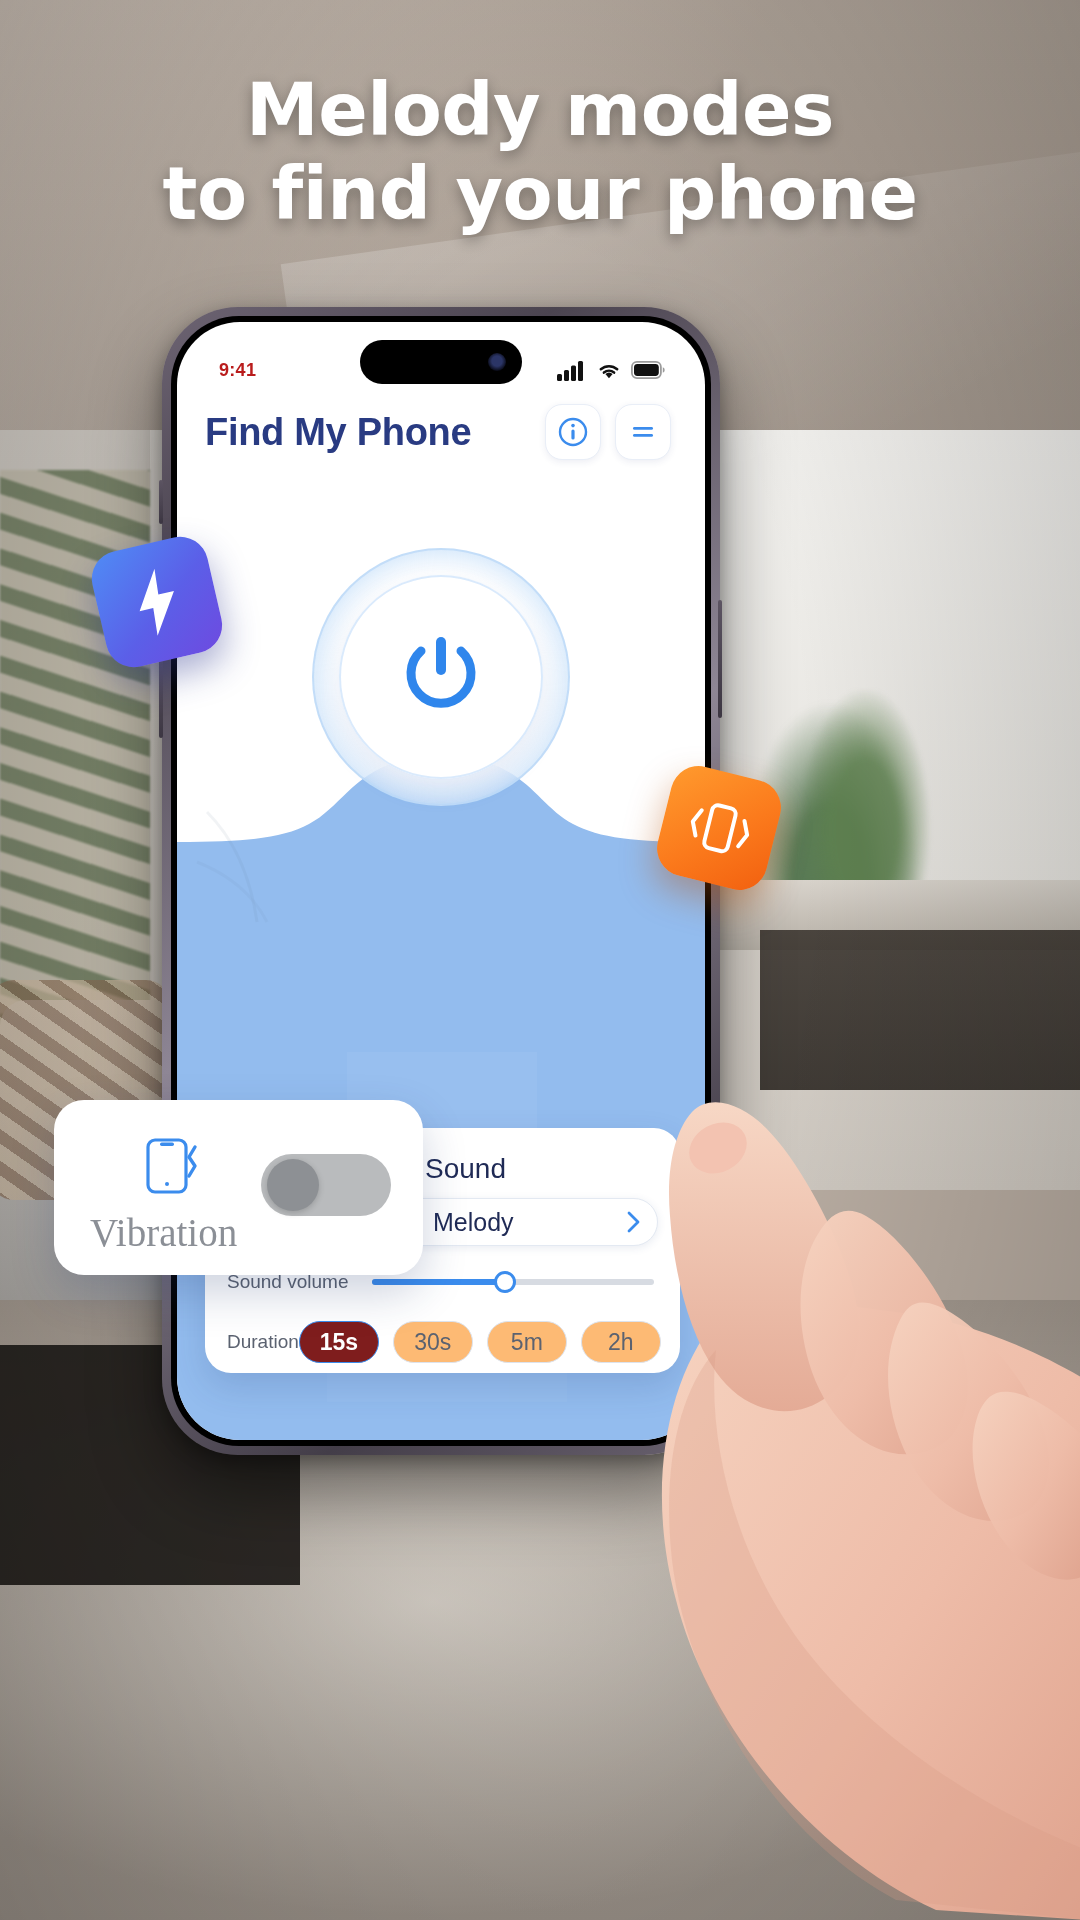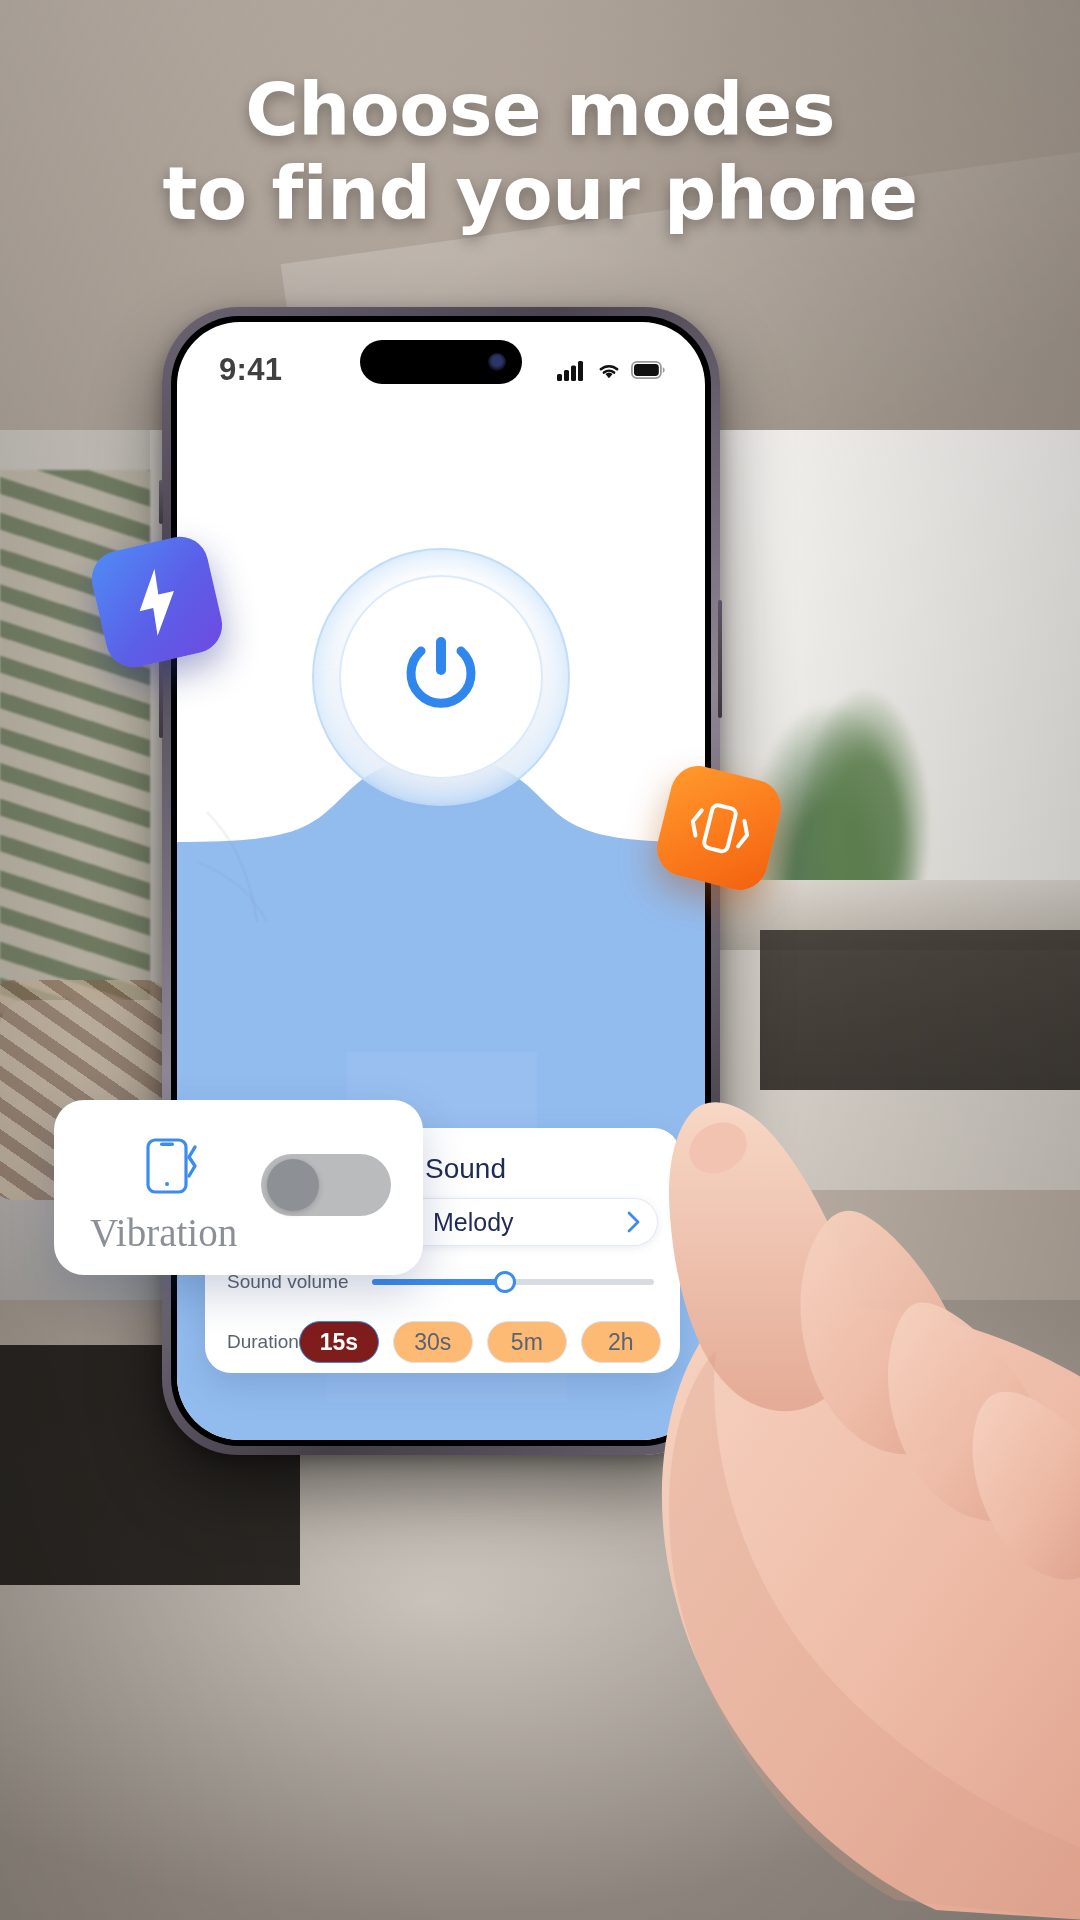--- a/index.html
+++ b/index.html
@@ -142,21 +142,21 @@
   .sb3 { left: 159px; top: 660px; height: 78px; }
   .sb4 { left: 718px; top: 600px; height: 118px; }
 
   
   .statusbar {
     position:absolute; left:0; top:0; width:100%; height: 74px;
     display:flex; align-items:center; justify-content:space-between;
     padding: 22px 40px 0 42px;
     z-index: 5;
   }
-  .status-time { font-size: 31px; font-weight: 700; color: #404040; letter-spacing:.3px; }
+  .status-time { font-size: 18px; font-weight: 700; color: #b91c1c; letter-spacing:.3px; }
   .status-right { display:flex; align-items:center; gap: 9px; }
   .dyn-island {
     position:absolute; left: 50%; top: 18px; transform: translateX(-50%);
     width: 162px; height: 44px; border-radius: 24px; background: #000;
     z-index: 6;
   }
   .dyn-cam {
     position:absolute; right: 16px; top: 50%; transform: translateY(-50%);
     width: 18px; height: 18px; border-radius: 50%;
     background: radial-gradient(circle at 50% 45%, #2b3566 0 38%, #0b0d1c 70%);
@@ -332,21 +332,21 @@
   <div class="bg-dark-cabinet"></div>
   <div class="bg-sofa"></div>
   <div class="bg-cushion"></div>
   <div class="bg-floor"></div>
   <div class="bg-rug"></div>
   <div class="bg-dark-floor"></div>
   <div class="bg-shadow-soft"></div>
 </div>
 
 <div class="headline">
-  <div>Choose modes</div>
+  <div>Melody modes</div>
   <div>to find your phone</div>
 </div>
 
 <div class="side-btn sb1"></div>
 <div class="side-btn sb2"></div>
 <div class="side-btn sb3"></div>
 <div class="side-btn sb4"></div>
 
 <div class="phone">
  <div class="phone-inner">
@@ -385,20 +385,38 @@
           <rect x="3" y="3" width="24.8" height="12" rx="3.4" fill="#111"></rect>
           <path d="M31.8 6.2 v5.6 a3 3 0 0 0 0-5.6z" fill="#111" opacity=".42"></path>
         </svg>
       </div>
     </div>
 
     <div class="dyn-island">
       <div class="dyn-cam"></div>
     </div>
 
+    <div class="app-header">
+      <div class="app-title">Find My Phone</div>
+      <div class="header-btns">
+        <div class="hbtn">
+          <svg width="32" height="32" viewBox="0 0 32 32">
+            <circle cx="16" cy="16" r="13" fill="none" stroke="#3b8ced" stroke-width="2.4"></circle>
+            <circle cx="16" cy="9.6" r="1.8" fill="#3b8ced"></circle>
+            <rect x="14.4" y="13.4" width="3.2" height="10.2" rx="1.6" fill="#3b8ced"></rect>
+          </svg>
+        </div>
+        <div class="hbtn">
+          <svg width="32" height="32" viewBox="0 0 32 32">
+            <rect x="6" y="11" width="20" height="2.8" rx="1.4" fill="#3b8ced"></rect>
+            <rect x="6" y="18" width="20" height="2.8" rx="1.4" fill="#3b8ced"></rect>
+          </svg>
+        </div>
+      </div>
+    </div>
 
     <div class="power-wrap">
       <div class="ring-outer"></div>
       <div class="ring-mid"></div>
       <div class="ring-in">
         <svg width="104" height="104" viewBox="0 0 104 104">
           <path d="M32 26 a30 30 0 1 0 40 0" fill="none" stroke="#2f86ec" stroke-width="9" stroke-linecap="round"></path>
           <rect x="47" y="12" width="10" height="38" rx="5" fill="#2f86ec"></rect>
         </svg>
       </div>

